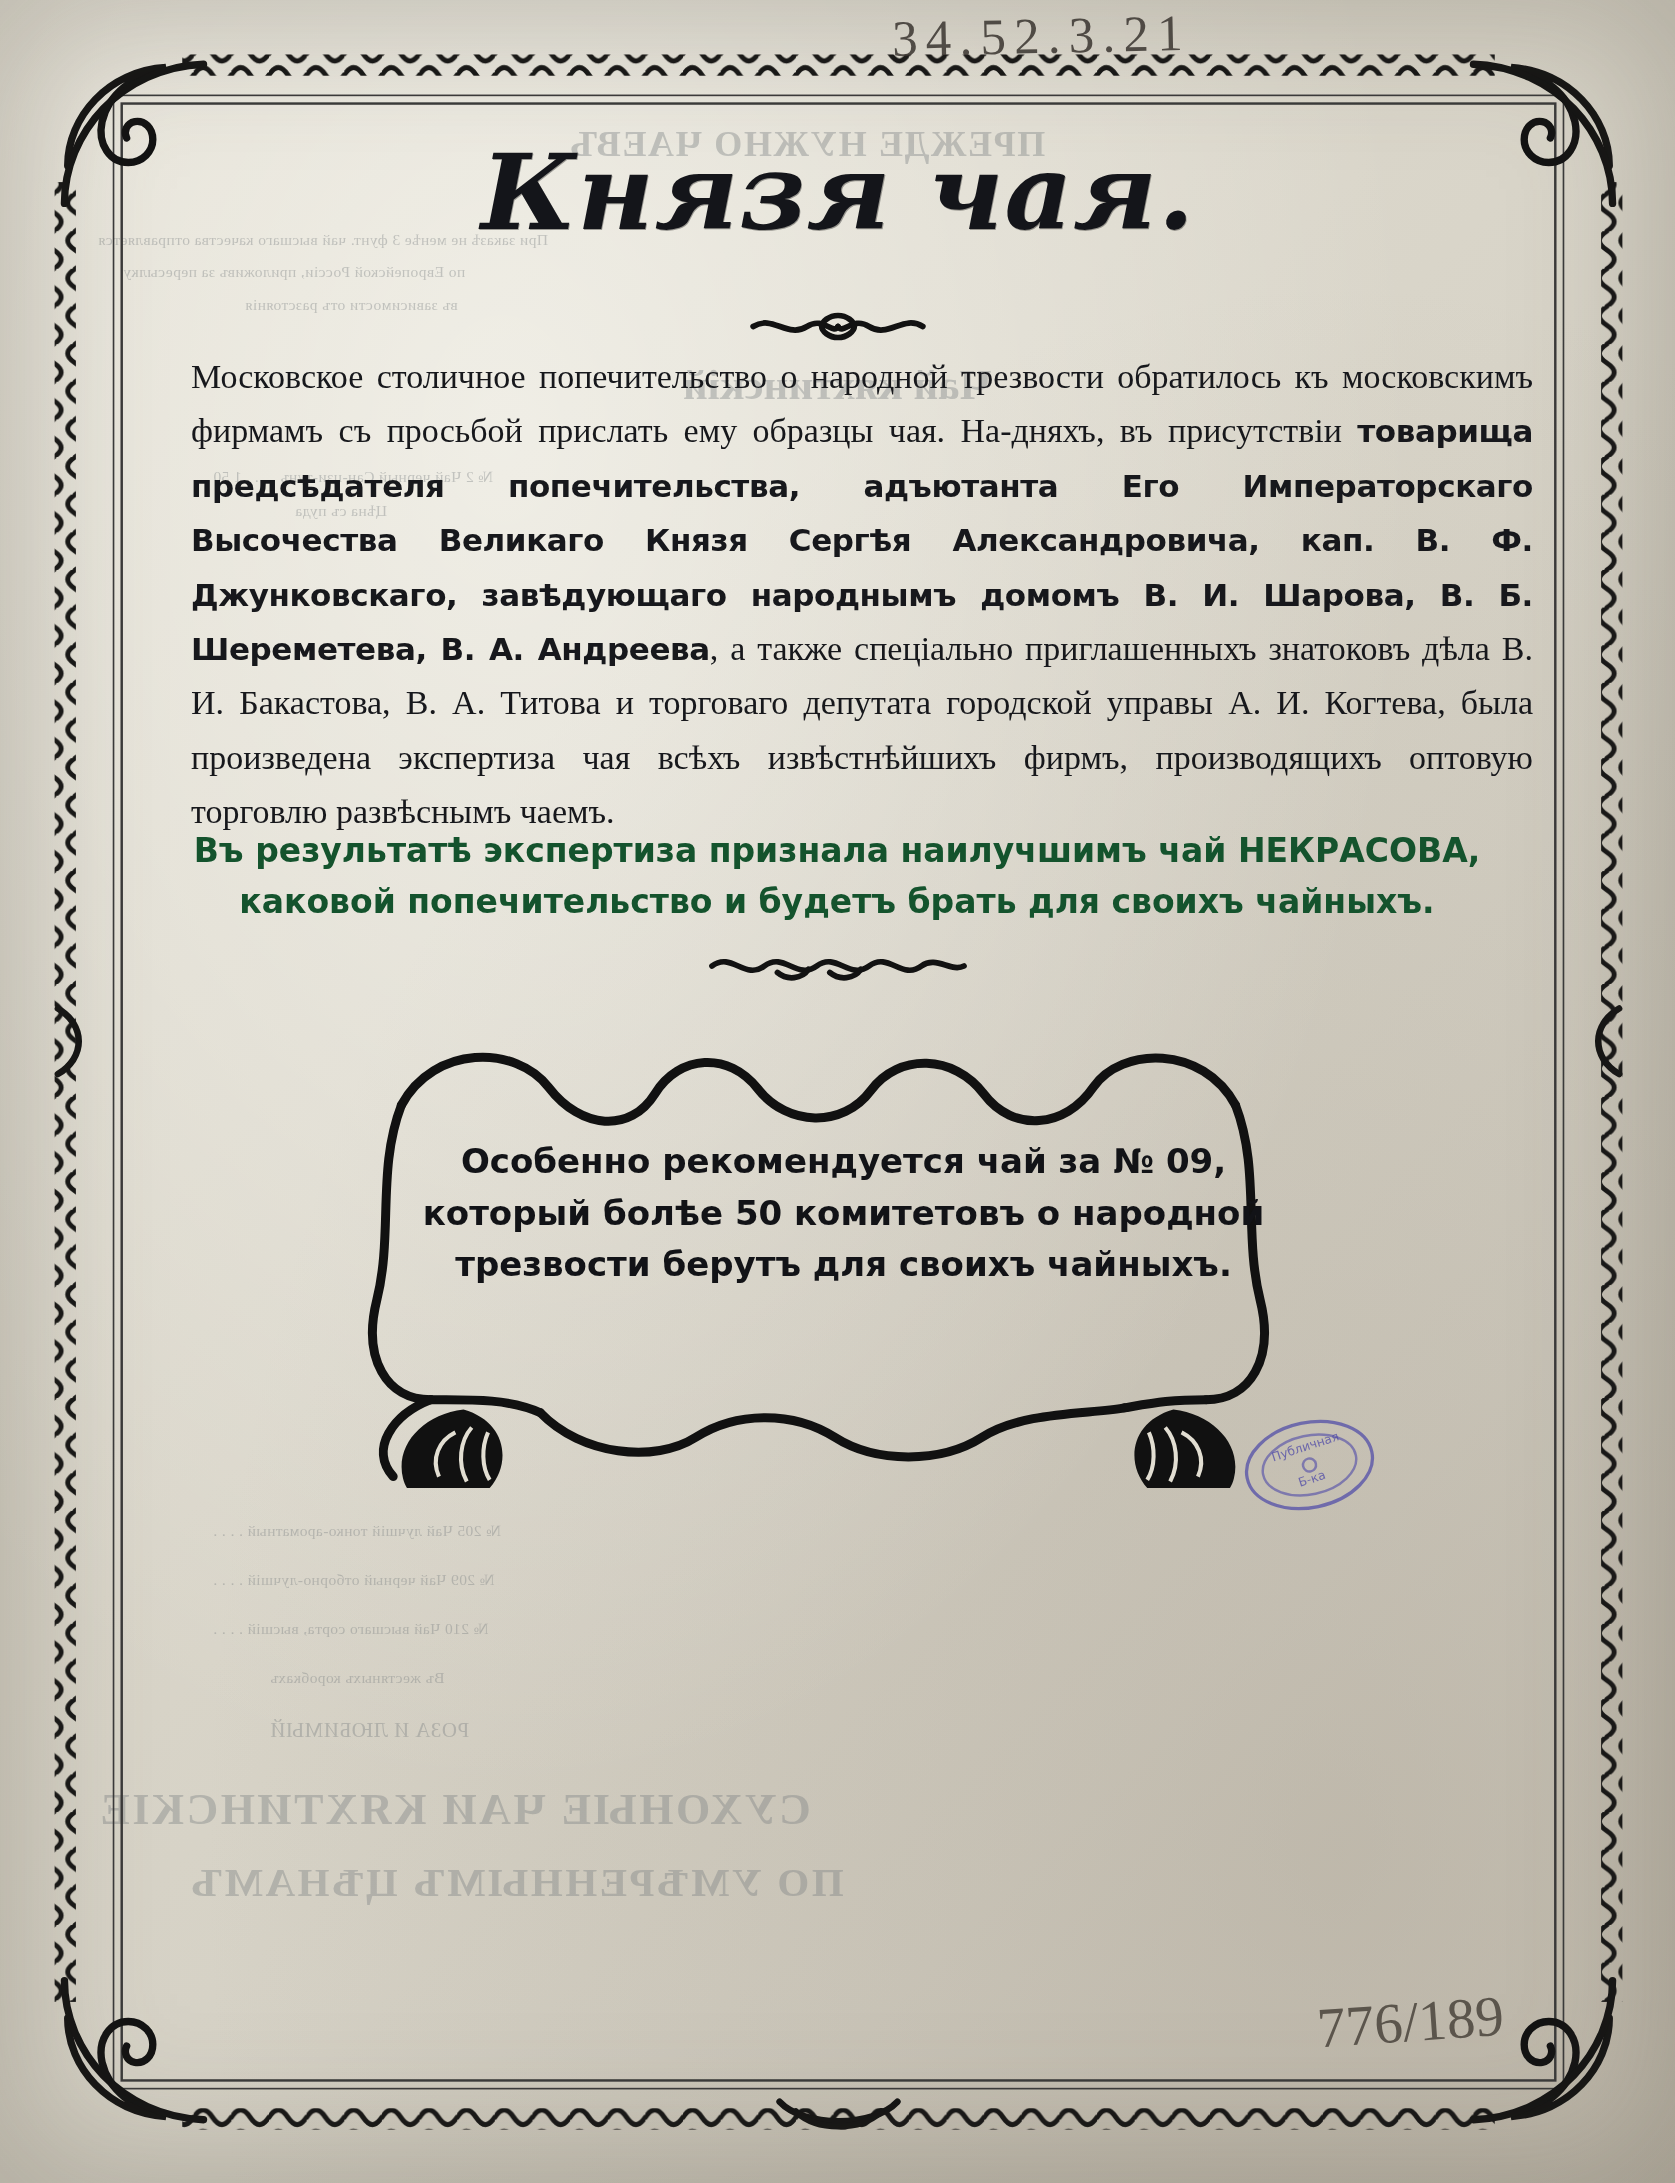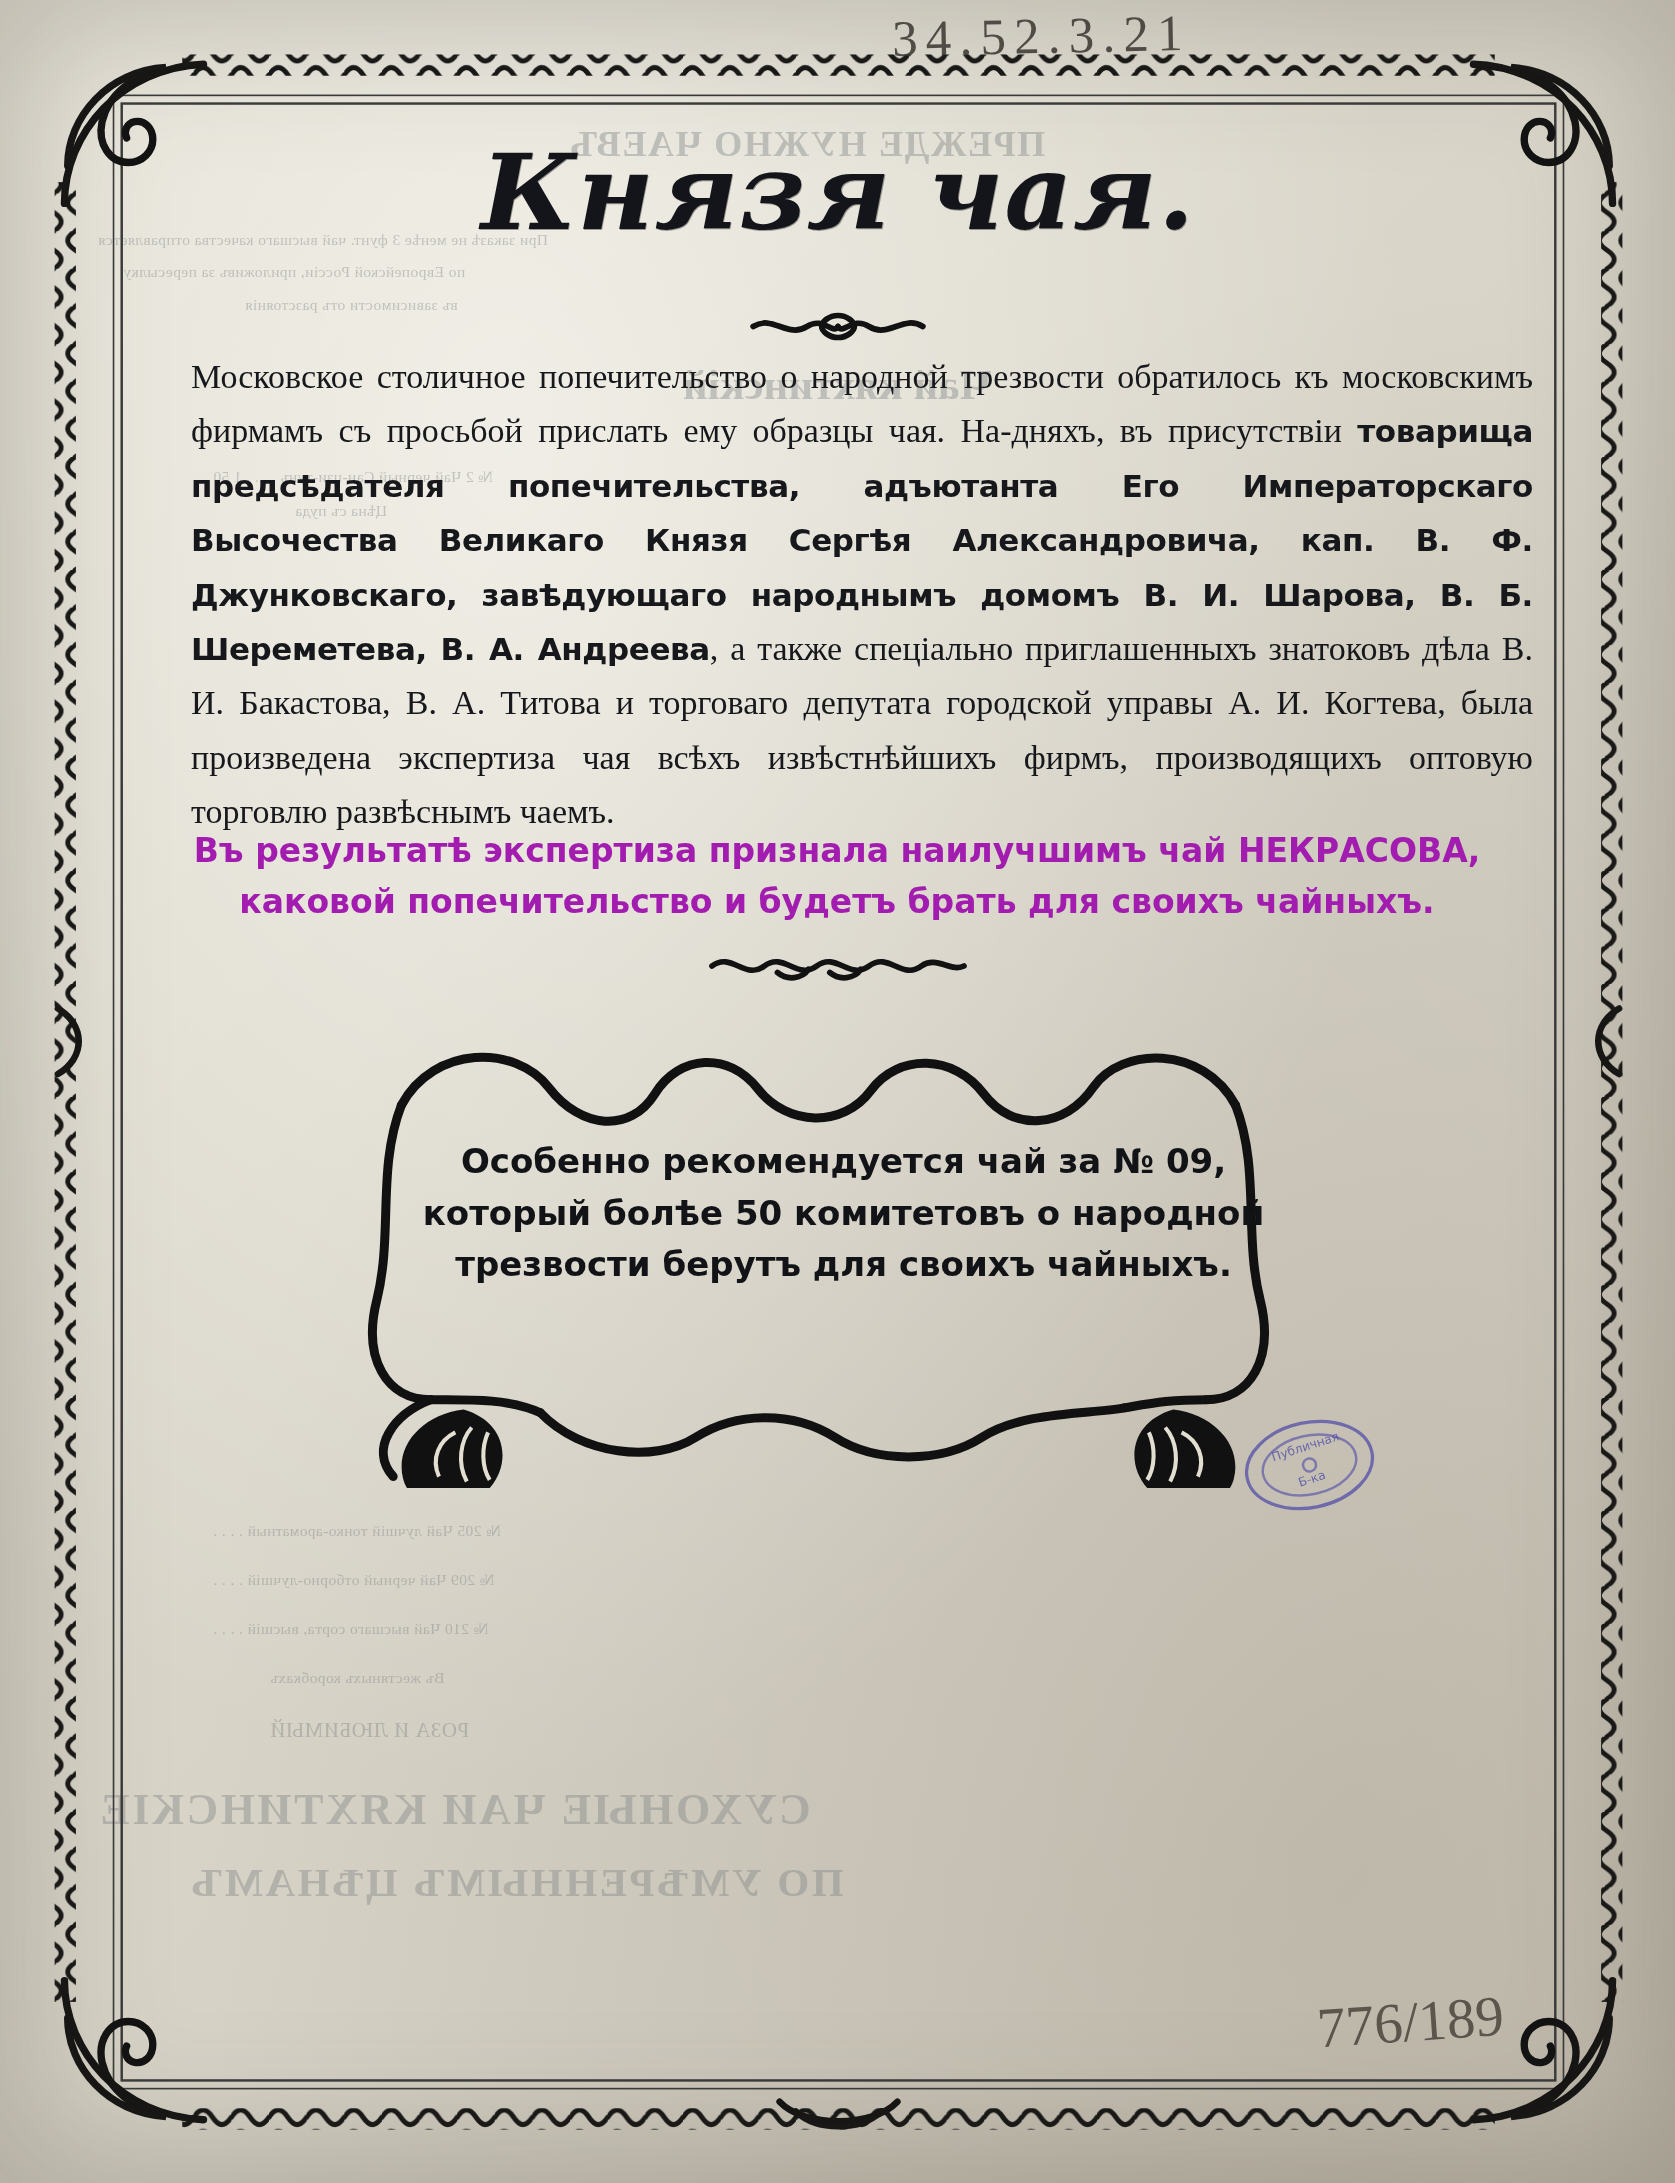--- a/index.html
+++ b/index.html
@@ -116,21 +116,21 @@
   }
   .result {
     position: absolute;
     top: 720px;
     left: 33px;
     width: 1362px;
     font-family: "DejaVu Sans", sans-serif;
     font-weight: bold;
     font-size: 33px;
     line-height: 1.55;
-    color: #a21caf;
+    color: #14532d;
     text-align: center;
   }
   .divider-mid {
     position: absolute;
     top: 843px;
     left: 50%;
     margin-left: -131px;
     width: 262px;
     height: 36px;
   }

